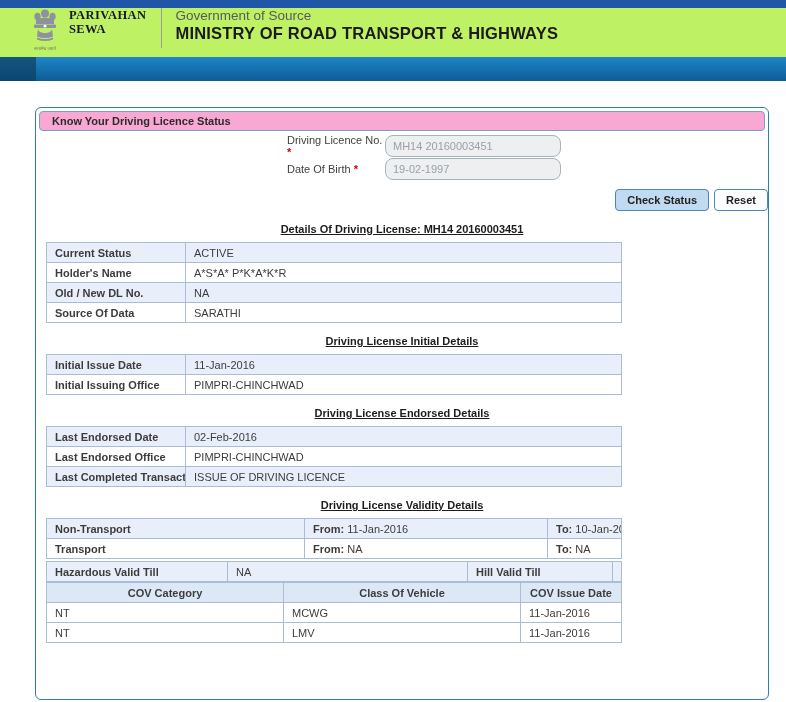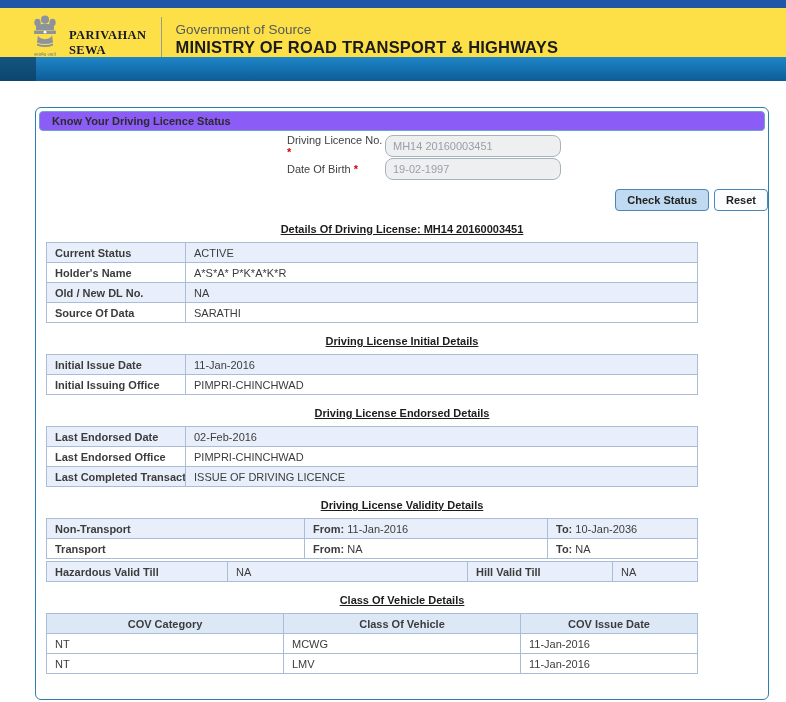--- a/index.html
+++ b/index.html
@@ -6,22 +6,22 @@
   html, body { width: 786px; height: 702px; }
   body {
     font-family: "Liberation Sans", sans-serif;
     background: #ffffff;
     overflow: hidden;
     position: relative;
   }
   
   .top-strip { height: 8px; background: #2056a8; }
   .site-header {
-    height: 49px; background: #fde047;
-    display: flex; align-items: flex-end;
+    height: 49px; background: #bef264;
+    display: flex; align-items: flex-start;
     padding-left: 28px;
   }
   .emblem-wrap { display: flex; flex-direction: column; align-items: center; width: 34px; }
   .emblem-caption { font-size: 4.5px; color: #777; margin-top: 1px; white-space: nowrap; }
   .logo-text {
     font-family: "Liberation Serif", serif;
     font-weight: bold; font-size: 12.5px; color: #15182e;
     line-height: 1.15; letter-spacing: 0.4px; margin-left: 7px;
   }
   .header-divider { width: 1px; height: 40px; background: #9a9a9a; margin: 0 13px 0 15px; }
@@ -38,21 +38,21 @@
     background: linear-gradient(to bottom, #155580, #0b466f);
   }
   .nav-item { color: #ffffff; font-size: 10px; margin-left: 55px; position: relative; z-index: 1; cursor: pointer; margin-top: 43px; }
   
   .panel {
     margin: 26px 0 0 35px; width: 734px; height: 593px;
     border: 1px solid #2d7fb0; border-radius: 6px;
     background: #fff; overflow: hidden;
   }
   .panel-header {
-    margin: 3px; background: #8b5cf6;
+    margin: 3px; background: #f9a8d4;
     border: 1px solid #6fa3cd; border-radius: 4px;
     padding: 3px 0 3px 12px;
     font-size: 11px; font-weight: bold; color: #2b2b2b;
   }
   
   .form-row { display: flex; align-items: center; }
   .form-label { margin-left: 251px; width: 98px; font-size: 11px; color: #3f3f3f; }
   .req { color: #d40000; font-weight: bold; }
   .form-input {
     width: 176px; height: 22px;
@@ -70,21 +70,21 @@
   .btn-primary { background: #c0dbf1; }
   .btn-secondary { background: #fbfdfe; }
   
   .section-heading {
     text-align: center; font-size: 11px; font-weight: bold;
     text-decoration: underline; color: #1c1c1c;
     margin: 12px 0 6px 0; line-height: 13px;
   }
   table.dl-table {
     border-collapse: collapse; table-layout: fixed;
-    margin-left: 10px; width: 652px; background: #fff;
+    margin-left: 10px; width: 576px; background: #fff;
   }
   .dl-table td, .dl-table th {
     border: 1px solid #a9bdd9; font-size: 11px; color: #3c3c3c;
     padding: 3px 8px; height: 20px; overflow: hidden; white-space: nowrap;
     text-align: left; vertical-align: middle;
   }
   .dl-table .lbl { font-weight: bold; }
   .dl-table tr.alt td { background: #e9effa; }
   .dl-table th { background: #dce8f6; font-weight: bold; text-align: center; }
   .gap2 { margin-top: 2px; }
@@ -258,21 +258,20 @@
     <tbody>
         <tr class="alt">
       <td class="lbl">Hazardous Valid Till</td>
       <td>NA</td>
       <td class="lbl">Hill Valid Till</td>
       <td>NA</td>
     </tr>
   </tbody>
     </table>
 
-  <div class="section-heading">Class Of Vehicle Details</div>
   <table class="dl-table">
     <colgroup>
         <col style="width:237px">
         <col style="width:237px">
         <col>
       </colgroup>
     <tbody>
         <tr>
       <th>COV Category</th>
       <th>Class Of Vehicle</th>

